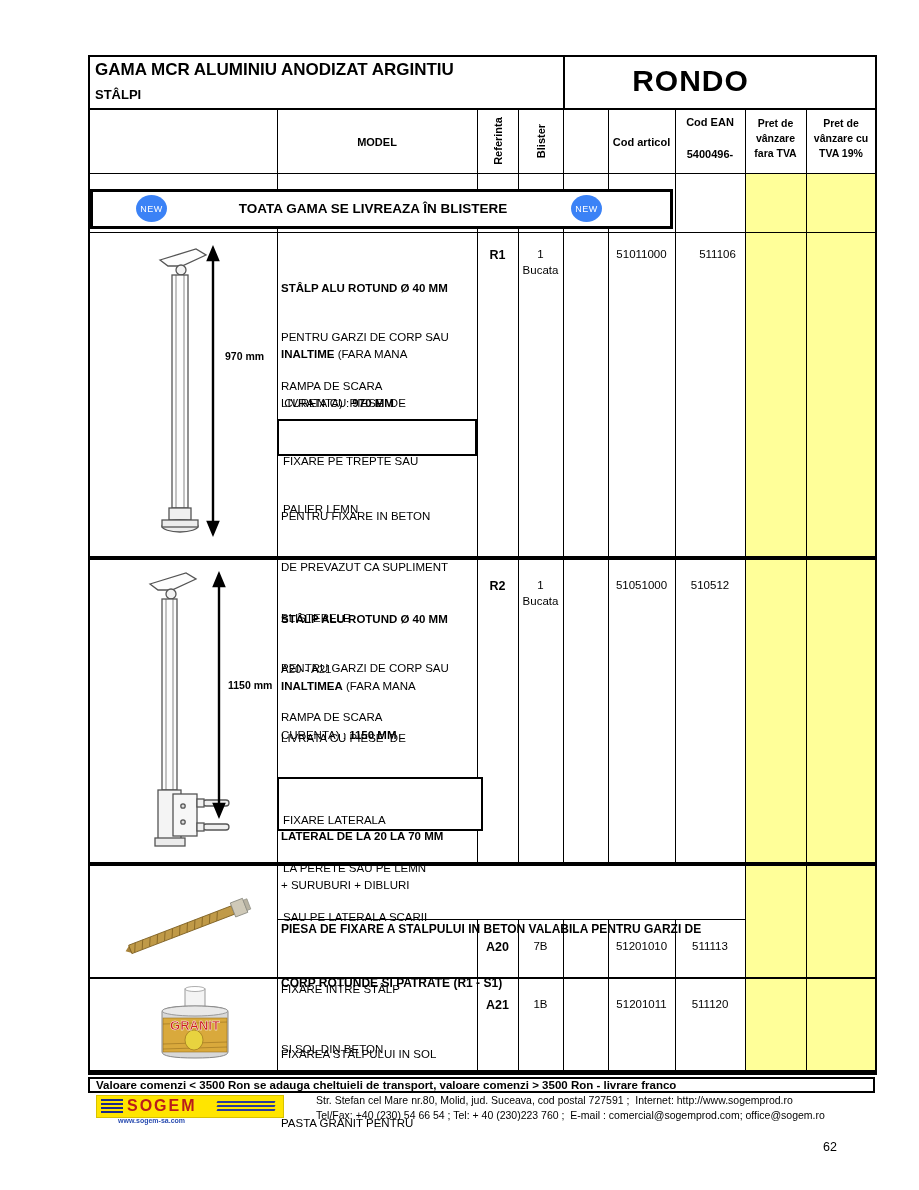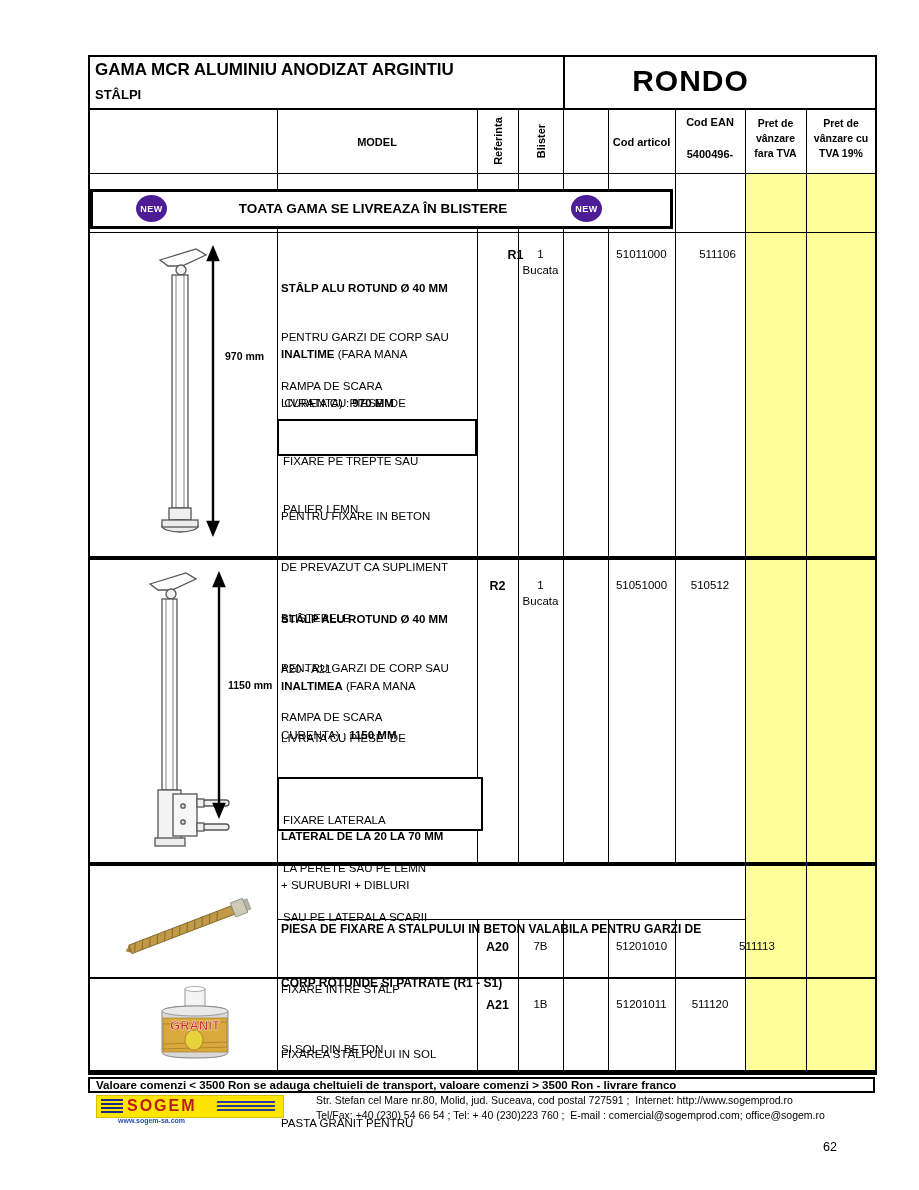--- a/index.html
+++ b/index.html
@@ -12,22 +12,22 @@
   .txt{position:absolute;font-size:11.5px;line-height:16.4px;white-space:pre;}
   .b{font-weight:bold;}
   .ctr{text-align:center;}
   .rot{position:absolute;transform:translate(-50%,-50%) rotate(-90deg);
        font-weight:bold;font-size:11px;white-space:nowrap;}
   .hdr{position:absolute;font-weight:bold;font-size:11px;text-align:center;line-height:14px;}
   .hdr-sm{position:absolute;font-weight:bold;font-size:10.5px;text-align:center;line-height:15px;}
   .boxed{position:absolute;border:2px solid #000;background:#fff;}
   .banner-box{position:absolute;left:90px;top:189px;width:577px;height:34px;
               border:3px solid #000;background:#fff;z-index:6;}
-  .new-badge{position:absolute;width:31px;height:27px;border-radius:50%;background:#4c1d95;
-             color:#fff;font-weight:bold;font-size:9px;display:flex;align-items:center;
+  .new-badge{position:absolute;width:31px;height:27px;border-radius:50%;background:#3b82f6;
+             color:#fff;font-weight:normal;font-size:9px;display:flex;align-items:center;
              justify-content:center;letter-spacing:.5px;}
   .cellval{position:absolute;text-align:center;font-size:11.5px;}
   .refval{position:absolute;text-align:center;font-size:12.5px;font-weight:bold;}
   svg{position:absolute;overflow:visible;}
 </style>
 </head>
 <body>
 
 <div class="page">
 
@@ -124,21 +124,21 @@
       <div>FIXARE PE TREPTE SAU</div>
       <div>PALIER LEMN</div>
     </div>
   </div>
   <div class="txt" style="left:281px;top:474px;width:196px;line-height:17px;">
     <div>PENTRU FIXARE IN BETON</div>
     <div>DE PREVAZUT CA SUPLIMENT</div>
     <div>BLISTERELE</div>
     <div>A20 - A21</div>
   </div>
-  <div class="refval" style="left:477px;top:248px;width:41px;padding-left:18px;">R1</div>
+  <div class="refval" style="left:477px;top:248px;width:41px;">R1</div>
   <div class="cellval" style="left:518px;top:248px;width:45px;">1</div>
   <div class="cellval" style="left:518px;top:264px;width:45px;">Bucata</div>
   <div class="cellval" style="left:608px;top:248px;width:67px;">51011000</div>
   <div class="cellval" style="left:675px;top:248px;width:85px;">511106</div>
 
   <svg style="left:125px;top:570px;" width="165" height="290" viewBox="0 0 165 290">
     <g stroke="#555" fill="#fdfdfd" stroke-width="1.3">
       <polygon points="25,14 61,3 71,9 47,20 33,20"></polygon>
       <circle cx="46" cy="24" r="5" fill="#f2f2f2"></circle>
       <rect x="37" y="29" width="15" height="191"></rect>
@@ -219,21 +219,21 @@
     <div>PIESA DE FIXARE A STALPULUI IN BETON VALABILA PENTRU GARZI DE</div>
     <div>CORP ROTUNDE SI PATRATE (R1 - S1)</div>
   </div>
   <div class="txt" style="left:281px;top:939px;width:196px;line-height:20px;">
     <div>FIXARE INTRE STÂLP</div>
     <div>SI SOL DIN BETON</div>
   </div>
   <div class="refval" style="left:477px;top:940px;width:41px;">A20</div>
   <div class="cellval" style="left:518px;top:940px;width:45px;">7B</div>
   <div class="cellval" style="left:608px;top:940px;width:67px;">51201010</div>
-  <div class="cellval" style="left:675px;top:940px;width:70px;margin-left:47px;">511113</div>
+  <div class="cellval" style="left:675px;top:940px;width:70px;">511113</div>
 
   <svg style="left:150px;top:986px;" width="90" height="78" viewBox="0 0 90 78">
     <rect x="35" y="3" width="20" height="20" fill="#f4f4f4" stroke="#999" stroke-width="1"></rect>
     <ellipse cx="45" cy="3" rx="10" ry="2.5" fill="#fff" stroke="#999" stroke-width="0.8"></ellipse>
     <path d="M12 26 Q12 20 45 20 Q78 20 78 26 L78 66 Q78 72 45 72 Q12 72 12 66 Z" fill="#d8d8d8" stroke="#888" stroke-width="1"></path>
     <ellipse cx="45" cy="25" rx="33" ry="5" fill="#e9e9e9" stroke="#888" stroke-width="0.8"></ellipse>
     <rect x="13" y="32" width="64" height="34" fill="#d9a93c" stroke="#9a7420" stroke-width="0.6"></rect>
     <g stroke="#8a6518" stroke-width="0.5">
       <line x1="13" y1="38" x2="77" y2="36"></line>
         <line x1="13" y1="58" x2="77" y2="56"></line>

